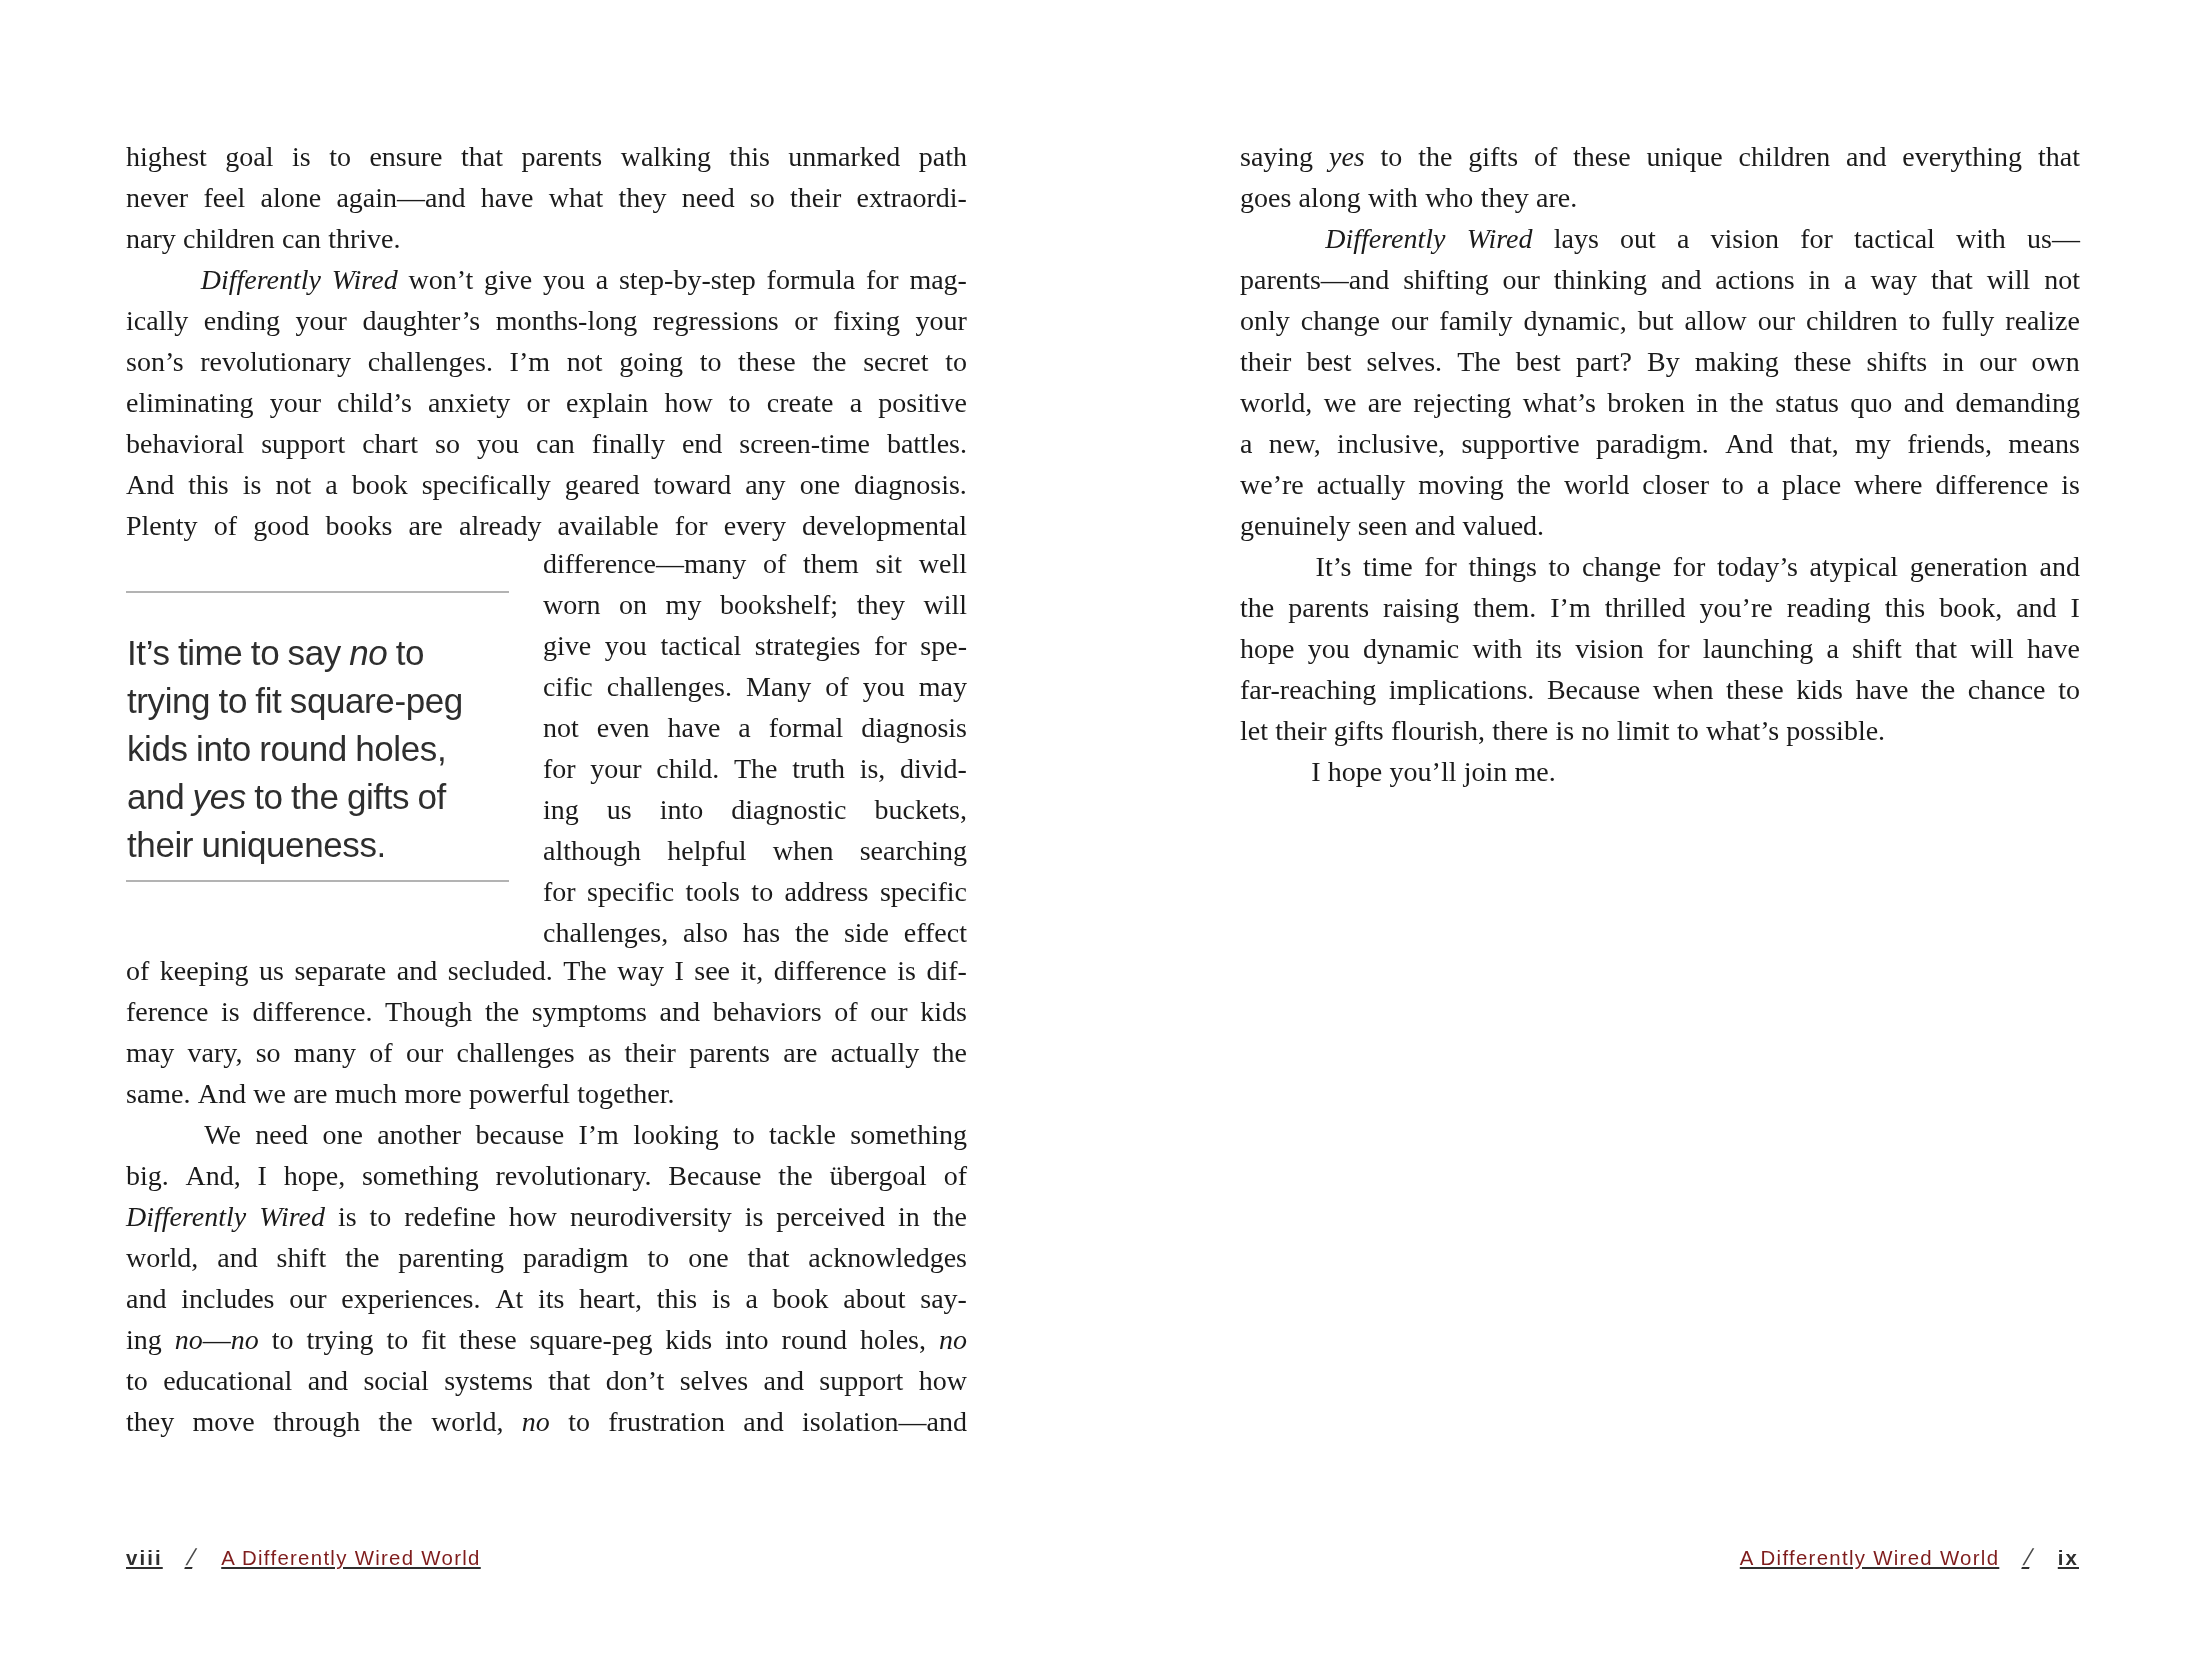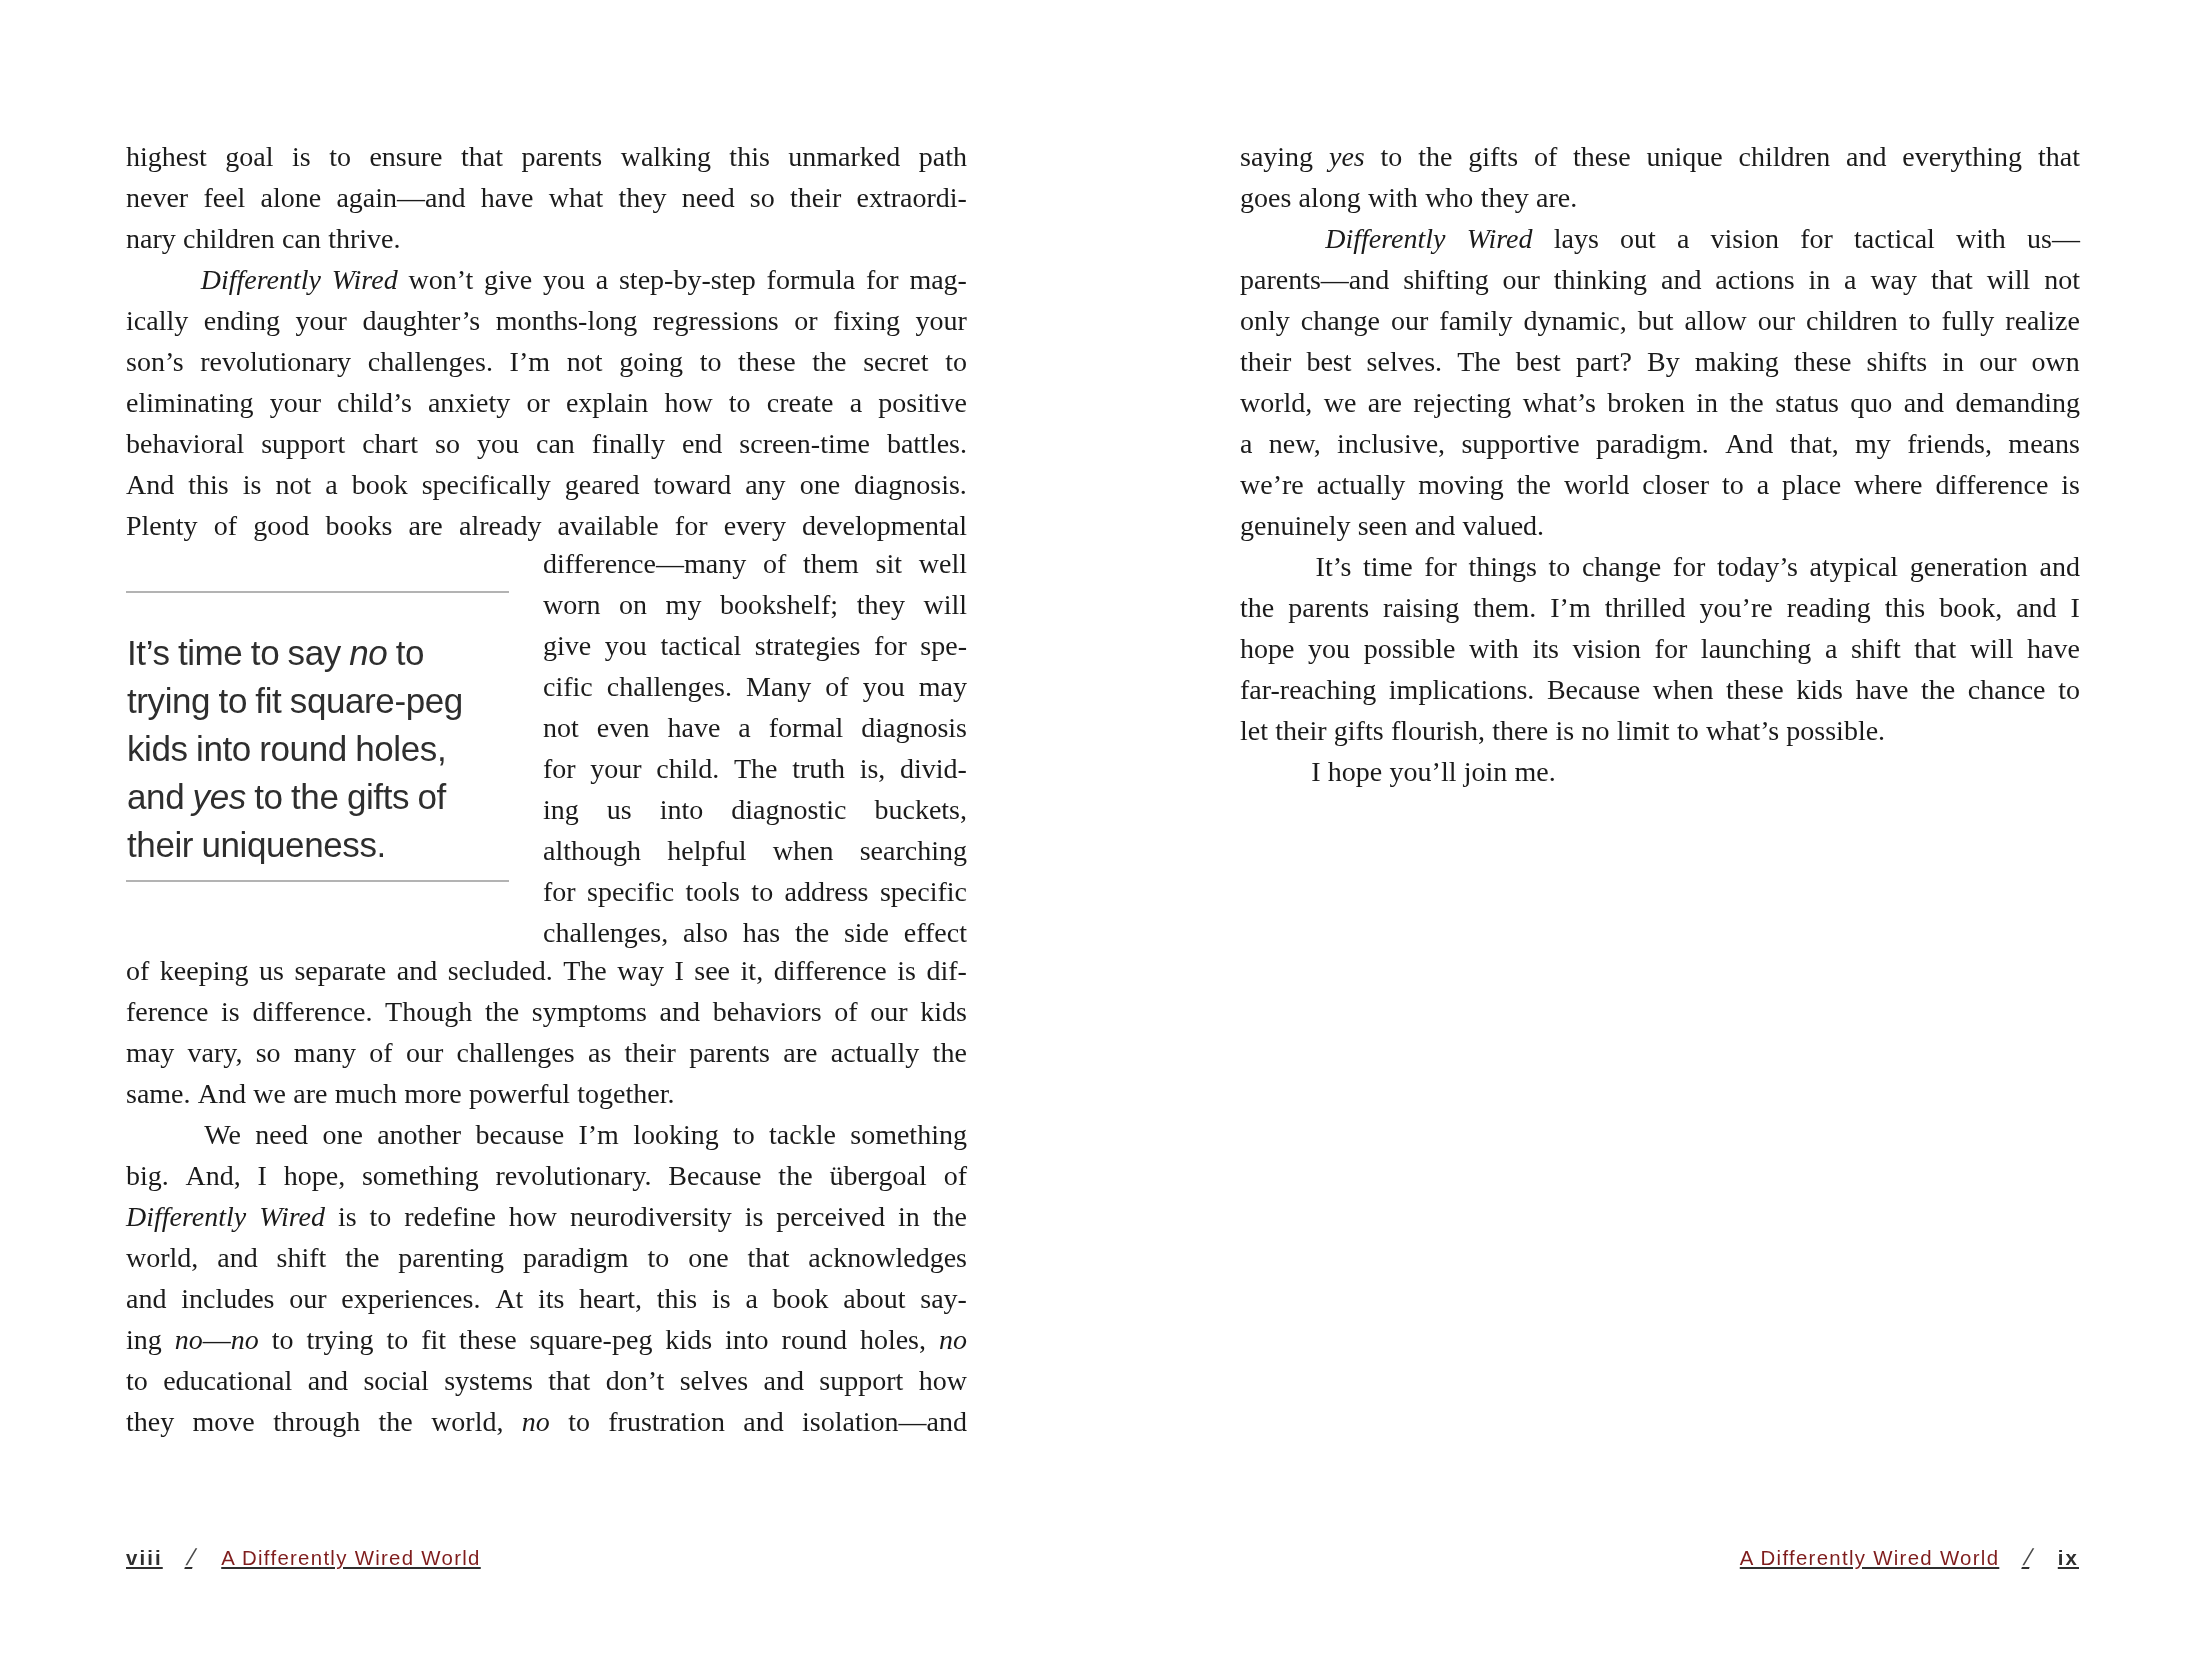--- a/index.html
+++ b/index.html
@@ -589,21 +589,21 @@
         <span class="w"><span>you’re</span></span>
         <span class="w"><span>reading</span></span>
         <span class="w"><span>this</span></span>
         <span class="w"><span>book,</span></span>
         <span class="w"><span>and</span></span>
         <span class="w"><span>I</span></span>
       </div>
       <div class="ln j">
         <span class="w"><span>hope</span></span>
         <span class="w"><span>you</span></span>
-        <span class="w"><span>possible</span></span>
+        <span class="w"><span>dynamic</span></span>
         <span class="w"><span>with</span></span>
         <span class="w"><span>its</span></span>
         <span class="w"><span>vision</span></span>
         <span class="w"><span>for</span></span>
         <span class="w"><span>launching</span></span>
         <span class="w"><span>a</span></span>
         <span class="w"><span>shift</span></span>
         <span class="w"><span>that</span></span>
         <span class="w"><span>will</span></span>
         <span class="w"><span>have</span></span>

